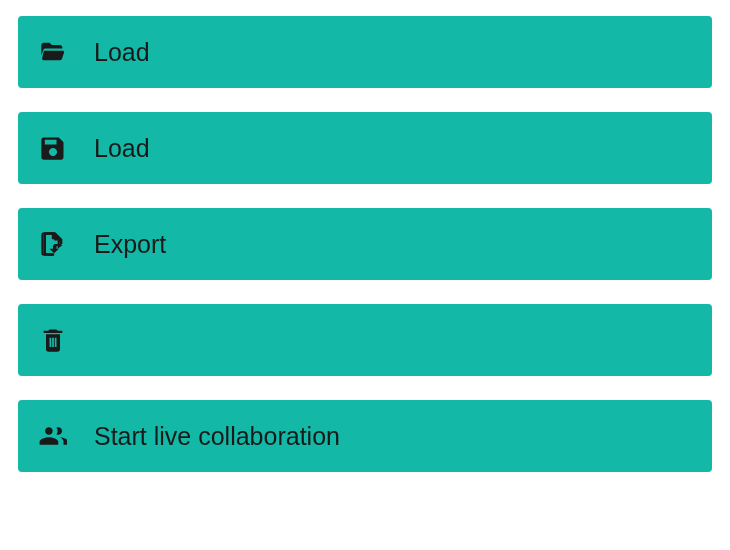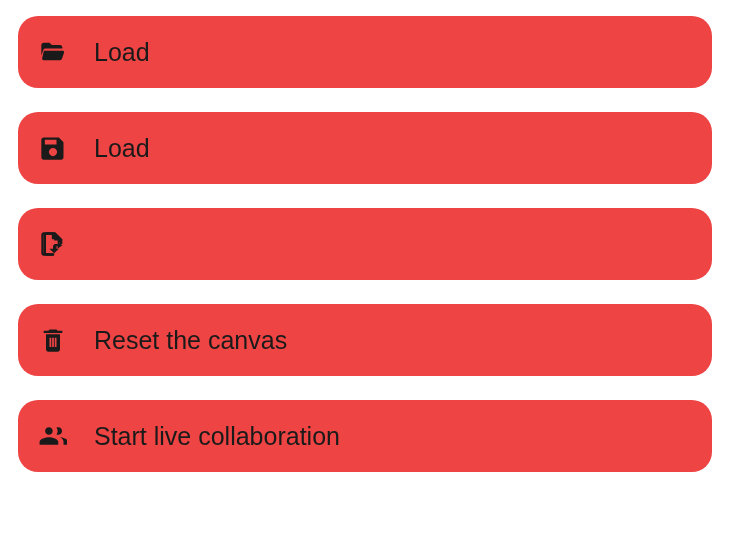--- a/index.html
+++ b/index.html
@@ -9,22 +9,22 @@
     }
     body {
       font-family: -apple-system, BlinkMacSystemFont, "Segoe UI", Helvetica, Arial, sans-serif;
       background: #ffffff;
       width: 730px;
       padding: 16px 18px;
     }
     .menu-item {
       display: flex;
       align-items: center;
-      background: #ef4444;
-      border-radius: 20px;
+      background: #14b8a6;
+      border-radius: 4px;
       padding: 18px 20px;
       margin-bottom: 24px;
       cursor: pointer;
       height: 72px;
     }
     .menu-item:last-child {
       margin-bottom: 16px;
     }
     .icon {
       width: 30px;
@@ -68,29 +68,29 @@
   <span class="label">Load</span>
 </div>
 
 <div class="menu-item">
   <span class="icon">
     <svg viewBox="0 0 24 24">
         <path d="M13 2H5c-1.1 0-2 .9-2 2v16c0 1.1.9 2 2 2h7v-2H5V4h7v5h5v3h2V8l-6-6zm1 14v-3h-3v3H8l4 4 4-4h-2z" transform="translate(1,0)"></path>
         <path d="M4 2h9l5 5v4h-2V8h-5V4H4v16h8v2H4c-1.1 0-2-.9-2-2V4c0-1.1.9-2 2-2zm12 12h-3v-2h3v-2l4 3-4 3v-2z"></path>
       </svg>
   </span>
+  <span class="label">Export</span>
 </div>
 
 <div class="menu-item">
   <span class="icon">
     <svg viewBox="0 0 24 24">
         <path d="M6 7h12v13c0 1.1-.9 2-2 2H8c-1.1 0-2-.9-2-2V7zm3 3v8h1.5v-8H9zm2.25 0v8h1.5v-8h-1.5zm2.25 0v8H15v-8h-1.5zM9 3h6l1 1h4v2H4V4h4l1-1z"></path>
       </svg>
   </span>
-  <span class="label">Reset the canvas</span>
 </div>
 
 <div class="menu-item">
   <span class="icon">
     <svg viewBox="0 0 24 24">
         <path d="M8.5 11c1.8 0 3.25-1.45 3.25-3.25S10.3 4.5 8.5 4.5 5.25 5.95 5.25 7.75 6.7 11 8.5 11zm0 2c-2.7 0-8 1.35-8 4v2.5h16V17c0-2.65-5.3-4-8-4zm8-2c1.8 0 3.25-1.45 3.25-3.25S18.3 4.5 16.5 4.5c-.55 0-1.07.14-1.53.38.63.8 1.03 1.8 1.03 2.87s-.4 2.07-1.03 2.87c.46.24.98.38 1.53.38zm1.5 2.1c1.6.9 3 2.1 3 3.9v2.5h4V17c0-2.1-3.2-3.4-7-3.9z"></path>
       </svg>
   </span>
   <span class="label">Start live collaboration</span>
 </div>

